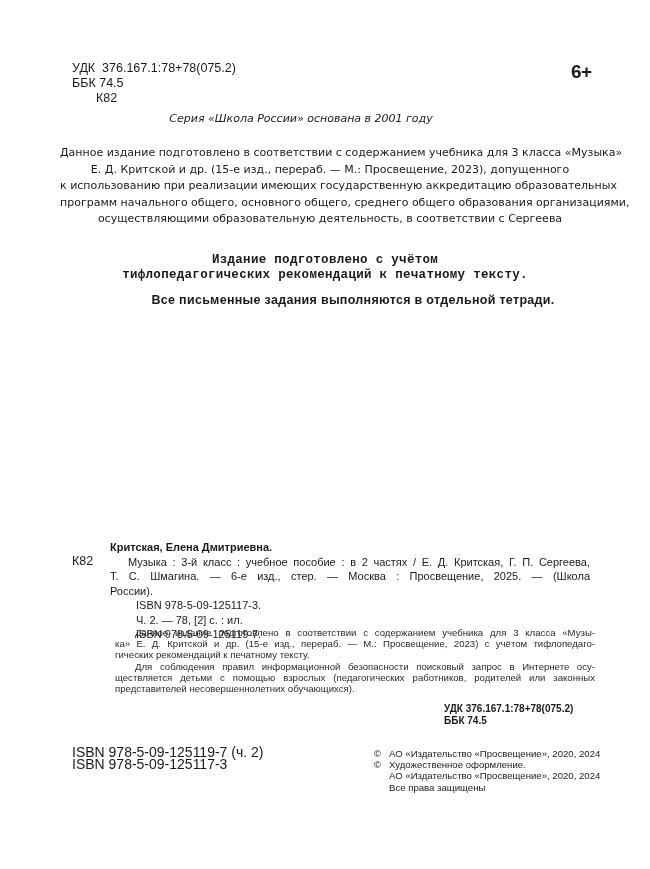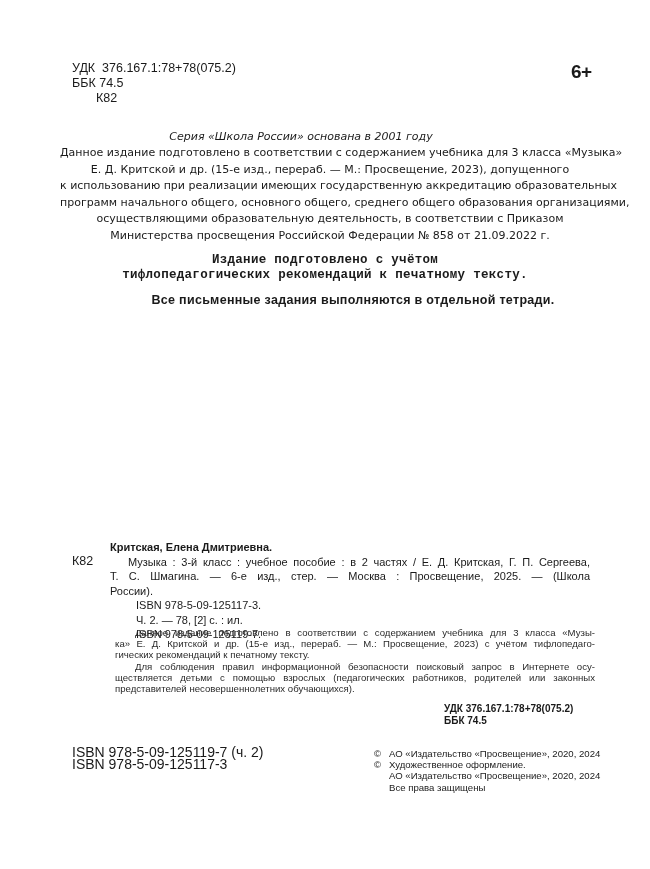--- a/index.html
+++ b/index.html
@@ -2,21 +2,21 @@
 <html><head>
 <meta charset="utf-8">
 <style>
   html, body { margin:0; padding:0; background:#ffffff; }
   body { width:650px; height:869px; position:relative; overflow:hidden; color:#1a1a1a; font-family:"Liberation Sans", sans-serif; }
   .abs { position:absolute; }
   .udk-top { left:72px; top:61px; font-size:12.5px; line-height:15px; }
   .udk-top .row { white-space:pre; }
   .udk-top .k82 { padding-left:24px; }
   .age { left:571px; top:61px; font-size:19px; font-weight:bold; letter-spacing:-0.5px; }
-  .series { left:0; width:602px; top:130px; text-align:center; font-family:"DejaVu Sans", sans-serif; font-style:italic; font-size:11px; }
+  .series { left:0; width:602px; top:112px; text-align:center; font-family:"DejaVu Sans", sans-serif; font-style:italic; font-size:11px; }
   .approval { left:60px; width:540px; top:145px; text-align:center; font-family:"DejaVu Sans", sans-serif; font-size:11px; line-height:16.6px; }
   .approval div { white-space:nowrap; }
   .notice { left:0; width:650px; top:253px; text-align:center; font-family:Liberation Mono, monospace; font-weight:bold; font-size:12.5px; line-height:14.5px; letter-spacing:0.3px; }
   .notice2 { left:0; width:650px; top:293px; text-align:center; font-weight:bold; font-size:12.5px; letter-spacing:0.3px;margin-left:28px; }
   .biblio { left:110px; width:480px; top:540px; font-size:11px; line-height:14.5px; }
   .biblio .author { font-weight:bold; }
   .biblio .indent { text-indent:18px; text-align:justify; text-align-last:justify; }
   .biblio .cont { }
   .biblio .isbn { padding-left:26px; }
   .k82-side { left:72px; top:554px; font-size:12.5px; }
@@ -40,22 +40,21 @@
 
 <div class="abs age">6+</div>
 
 <div class="abs series">Серия «Школа России» основана в 2001 году</div>
 
 <div class="abs approval">
   <div>Данное издание подготовлено в соответствии с содержанием учебника для 3 класса «Музыка»</div>
   <div>Е. Д. Критской и др. (15-е изд., перераб. — М.: Просвещение, 2023), допущенного</div>
   <div>к использованию при реализации имеющих государственную аккредитацию образовательных</div>
   <div>программ начального общего, основного общего, среднего общего образования организациями,</div>
-  <div>осуществляющими образовательную деятельность, в соответствии с Приказом</div>
-  <div>Министерства просвещения Российской Федерации № 858 от 21.09.2022 г.</div>
+  <div>осуществляющими образовательную деятельность, в соответствии с Сергеева</div>
 </div>
 
 <div class="abs notice">
   <div>Издание подготовлено с учётом</div>
   <div>тифлопедагогических рекомендаций к печатному тексту.</div>
 </div>
 <div class="abs notice2">Все письменные задания выполняются в отдельной тетради.</div>
 
 <div class="abs k82-side">К82</div>
 

